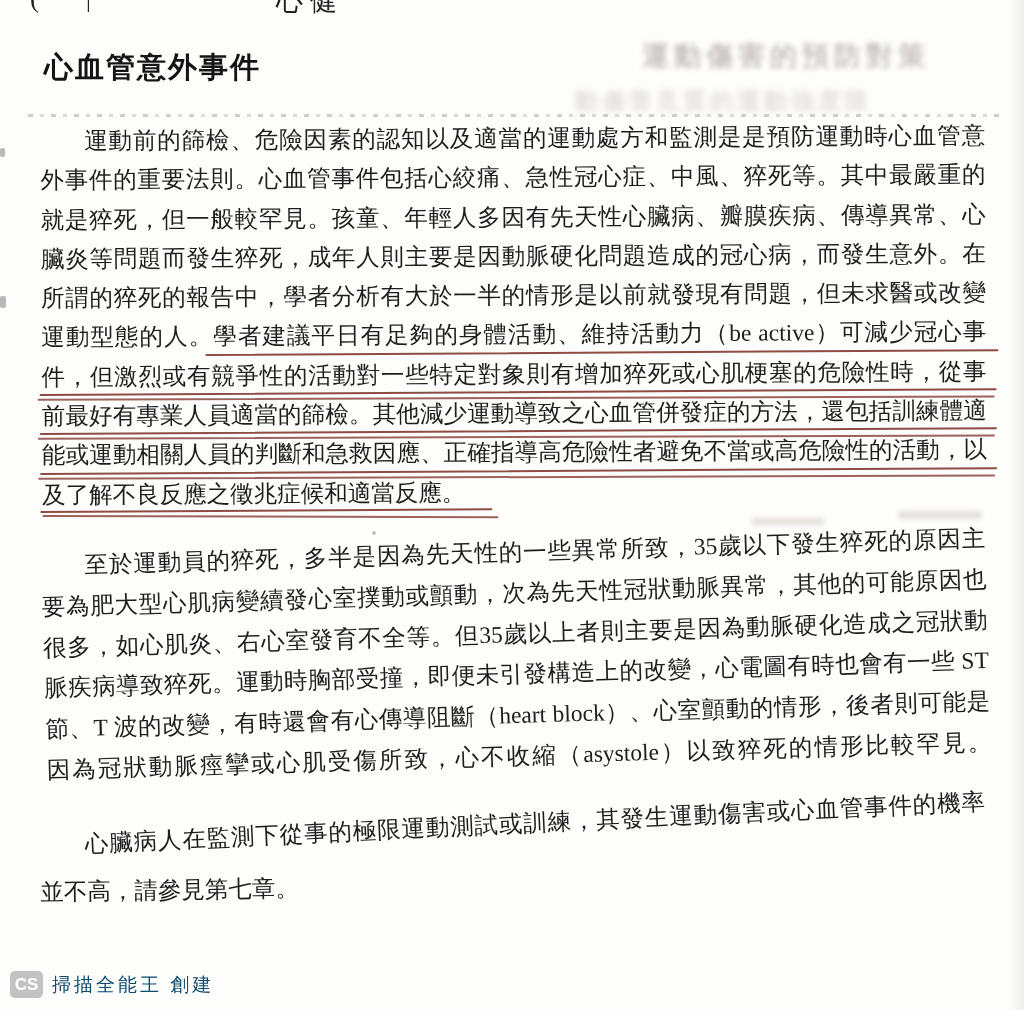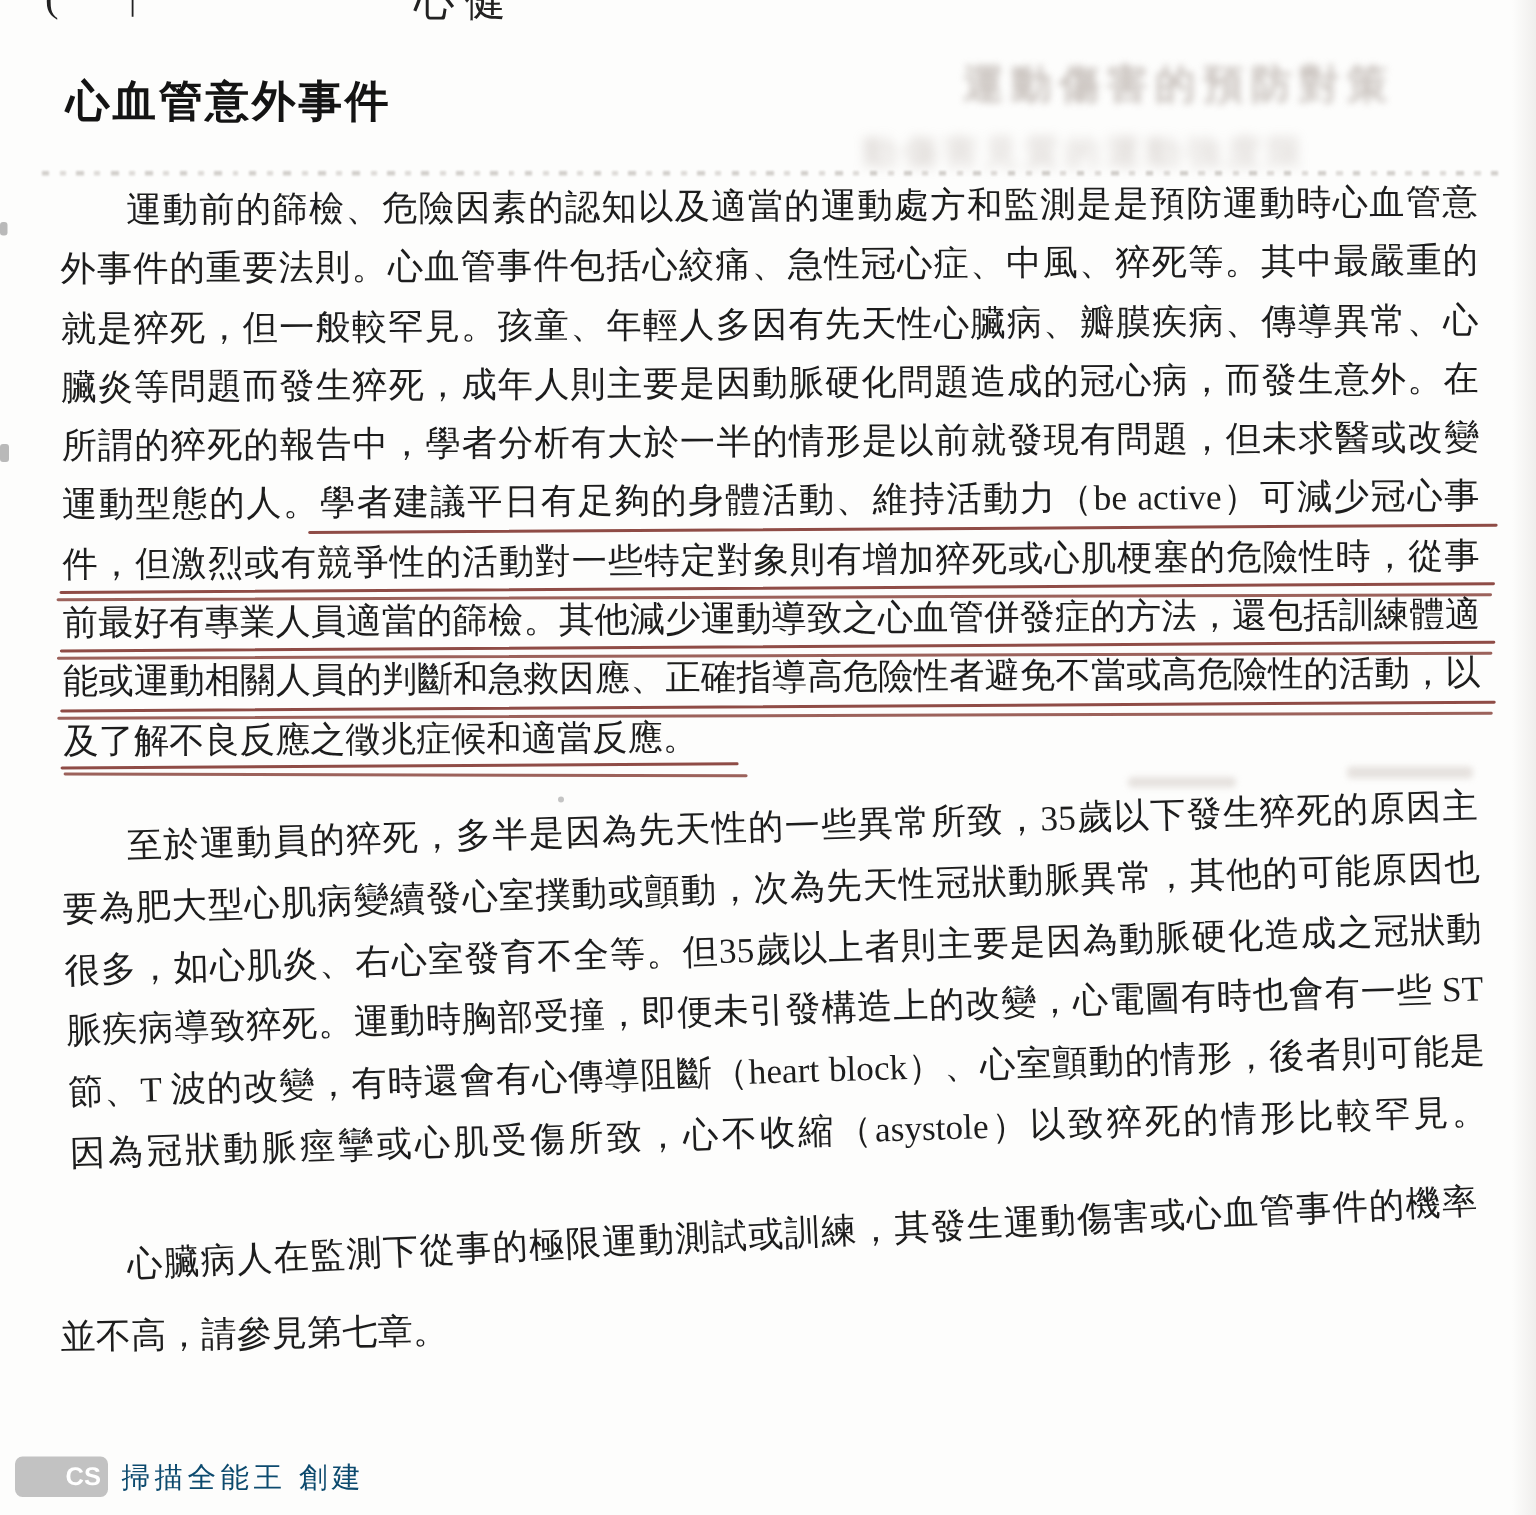--- a/index.html
+++ b/index.html
@@ -59,21 +59,21 @@
   .ulfa{left:-2px;right:-10px;bottom:1px;}
   .ulfb{left:-4px;right:-8px;bottom:-5px;opacity:.75;transform:rotate(.15deg);}
   .ul10a{left:-2px;width:452px;bottom:2px;}
   .ul10b{left:0;width:456px;bottom:-4px;opacity:.75;transform:rotate(.5deg);}
 
   
   .watermark{position:absolute;left:10px;top:971px;display:flex;align-items:center;
              font-family:"Liberation Sans","DejaVu Sans",sans-serif;}
   .wm-badge{display:inline-flex;align-items:center;justify-content:center;
             width:33px;height:27px;background:#c2c2c2;color:#ffffff;font-weight:bold;
-            font-size:17px;border-radius:5px;letter-spacing:0;padding-left:29px;}
+            font-size:17px;border-radius:5px;letter-spacing:0;}
   .wm-label{margin-left:9px;font-size:19px;color:#0c4a6e;letter-spacing:3px;}
 </style>
 </head>
 <body>
 
 <div class="page">
 
   <div class="top-frag">
     <span class="frag1">(</span>
     <span class="frag2">|</span>

